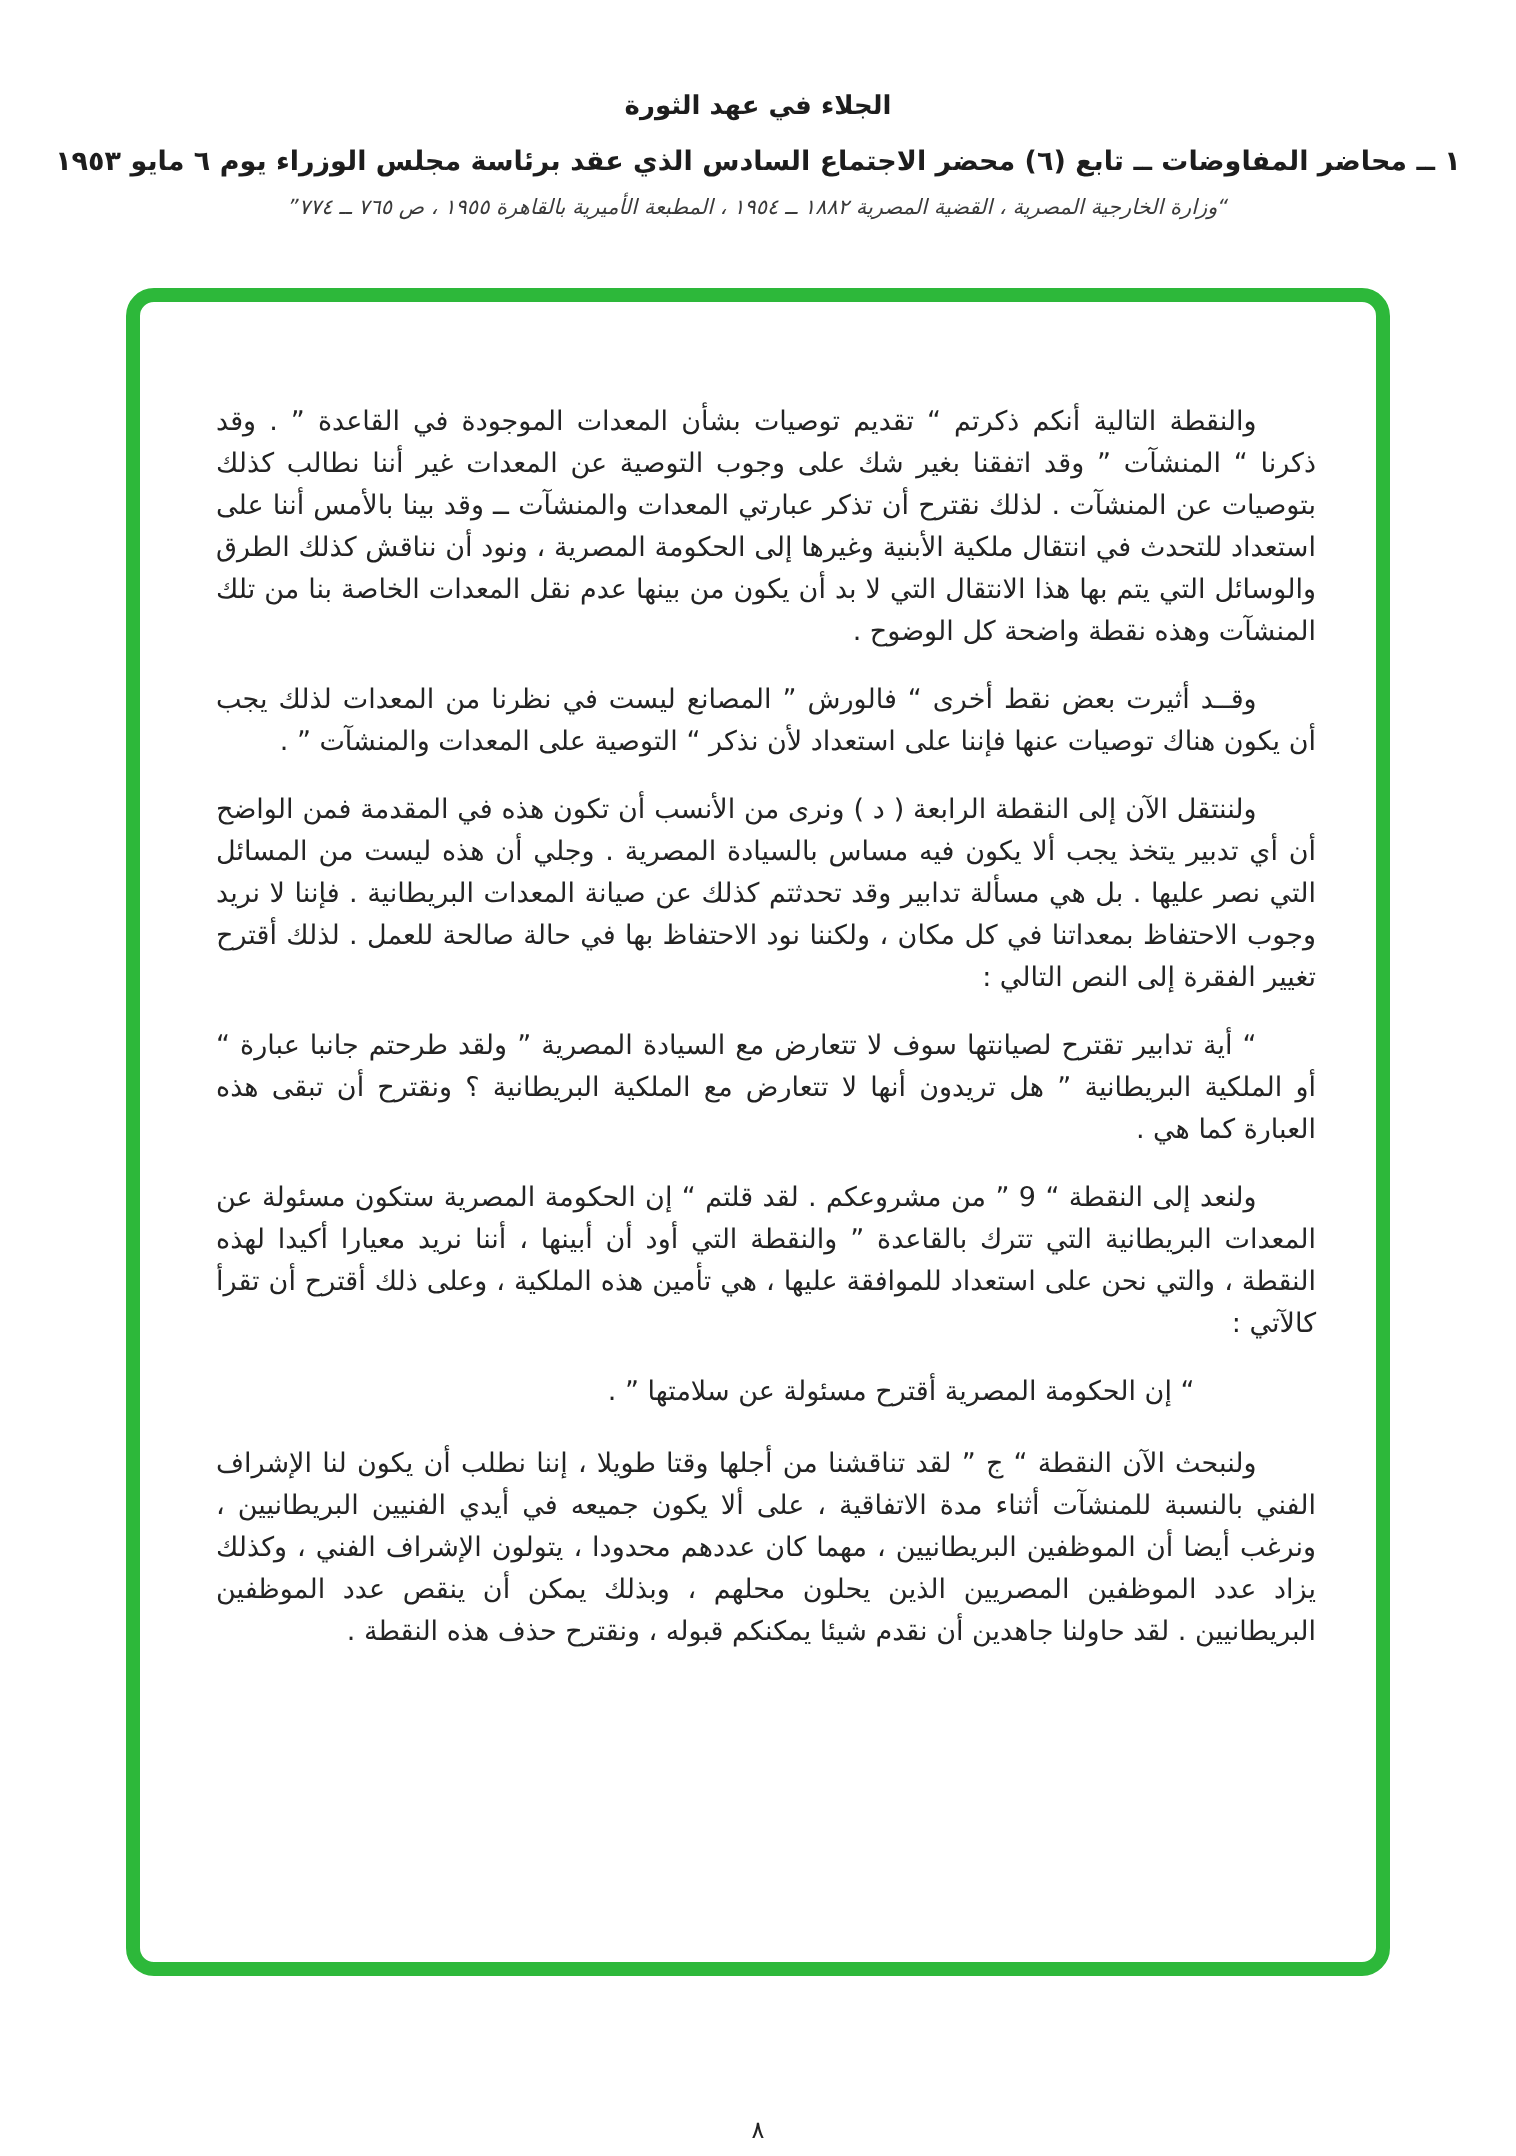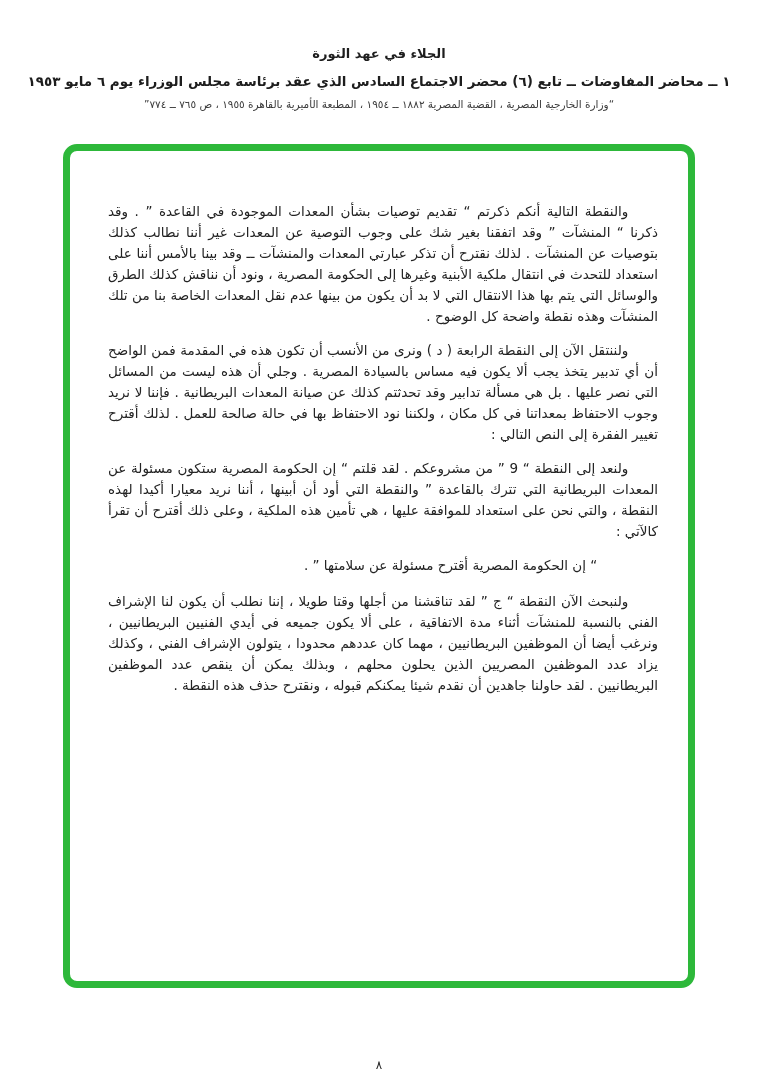--- a/index.html
+++ b/index.html
@@ -29,20 +29,21 @@
   .heading {
     font-weight: bold;
     font-size: 13.5px;
     color: #1d1d1d;
     margin-bottom: 9px;
   }
   .source {
     font-size: 10.5px;
     color: #3a3a3a;
     letter-spacing: 0.2px;
+    font-style: italic;
   }
   .frame {
     box-sizing: border-box;
     width: 632px;
     height: 844px;
     margin: 34px auto 0 auto;
     border: 7px solid #2db83a;
     border-radius: 14px;
     padding: 50px 30px 0 38px;
     overflow: hidden;
@@ -80,21 +81,23 @@
 
   <div class="header">
     <div class="title">الجلاء في عهد الثورة</div>
     <div class="heading">١ ــ محاضر المفاوضات ــ تابع (٦) محضر الاجتماع السادس الذي عقد برئاسة مجلس الوزراء يوم ٦ مايو ١٩٥٣</div>
     <div class="source">“وزارة الخارجية المصرية ، القضية المصرية ١٨٨٢ ــ ١٩٥٤ ، المطبعة الأميرية بالقاهرة ١٩٥٥ ، ص ٧٦٥ ــ ٧٧٤”</div>
   </div>
 
   <div class="frame">
     <div class="text-block">
       <p>والنقطة التالية أنكم ذكرتم “ تقديم توصيات بشأن المعدات الموجودة في القاعدة ” . وقد ذكرنا “ المنشآت ” وقد اتفقنا بغير شك على وجوب التوصية عن المعدات غير أننا نطالب كذلك بتوصيات عن المنشآت . لذلك نقترح أن تذكر عبارتي المعدات والمنشآت ــ وقد بينا بالأمس أننا على استعداد للتحدث في انتقال ملكية الأبنية وغيرها إلى الحكومة المصرية ، ونود أن نناقش كذلك الطرق والوسائل التي يتم بها هذا الانتقال التي لا بد أن يكون من بينها عدم نقل المعدات الخاصة بنا من تلك المنشآت وهذه نقطة واضحة كل الوضوح .</p>
+      <p>وقــد أثيرت بعض نقط أخرى “ فالورش ” المصانع ليست في نظرنا من المعدات لذلك يجب أن يكون هناك توصيات عنها فإننا على استعداد لأن نذكر “ التوصية على المعدات والمنشآت ” .</p>
       <p>ولننتقل الآن إلى النقطة الرابعة ( د ) ونرى من الأنسب أن تكون هذه في المقدمة فمن الواضح أن أي تدبير يتخذ يجب ألا يكون فيه مساس بالسيادة المصرية . وجلي أن هذه ليست من المسائل التي نصر عليها . بل هي مسألة تدابير وقد تحدثتم كذلك عن صيانة المعدات البريطانية . فإننا لا نريد وجوب الاحتفاظ بمعداتنا في كل مكان ، ولكننا نود الاحتفاظ بها في حالة صالحة للعمل . لذلك أقترح تغيير الفقرة إلى النص التالي :</p>
+      <p>“ أية تدابير تقترح لصيانتها سوف لا تتعارض مع السيادة المصرية ” ولقد طرحتم جانبا عبارة “ أو الملكية البريطانية ” هل تريدون أنها لا تتعارض مع الملكية البريطانية ؟ ونقترح أن تبقى هذه العبارة كما هي .</p>
       <p>ولنعد إلى النقطة “ 9 ” من مشروعكم . لقد قلتم “ إن الحكومة المصرية ستكون مسئولة عن المعدات البريطانية التي تترك بالقاعدة ” والنقطة التي أود أن أبينها ، أننا نريد معيارا أكيدا لهذه النقطة ، والتي نحن على استعداد للموافقة عليها ، هي تأمين هذه الملكية ، وعلى ذلك أقترح أن تقرأ كالآتي :</p>
       <p class="quote-line">“ إن الحكومة المصرية أقترح مسئولة عن سلامتها ” .</p>
       <p>ولنبحث الآن النقطة “ ج ” لقد تناقشنا من أجلها وقتا طويلا ، إننا نطلب أن يكون لنا الإشراف الفني بالنسبة للمنشآت أثناء مدة الاتفاقية ، على ألا يكون جميعه في أيدي الفنيين البريطانيين ، ونرغب أيضا أن الموظفين البريطانيين ، مهما كان عددهم محدودا ، يتولون الإشراف الفني ، وكذلك يزاد عدد الموظفين المصريين الذين يحلون محلهم ، وبذلك يمكن أن ينقص عدد الموظفين البريطانيين . لقد حاولنا جاهدين أن نقدم شيئا يمكنكم قبوله ، ونقترح حذف هذه النقطة .</p>
     </div>
   </div>
 
   <div class="footer">
     <span>٨</span>
   </div>
 

